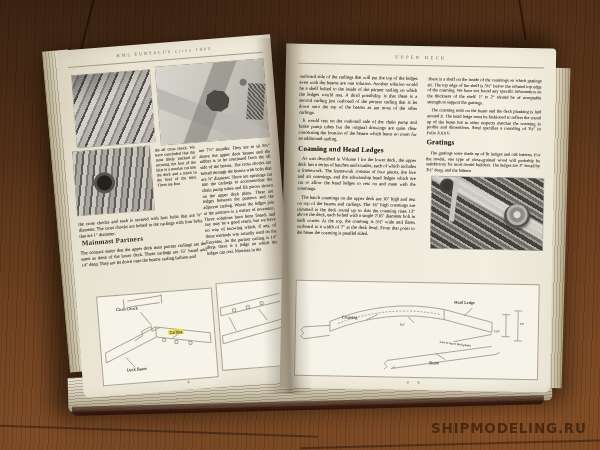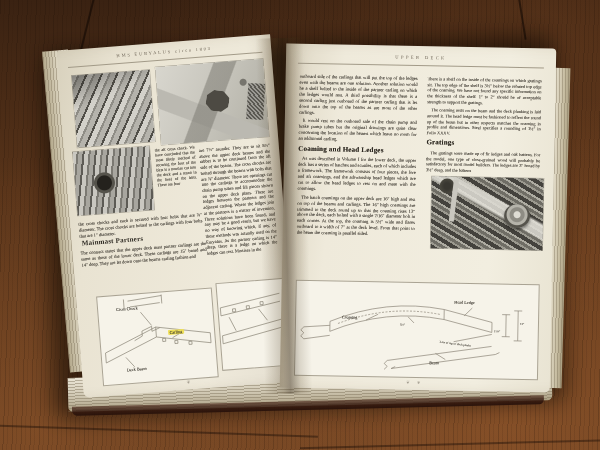--- a/index.html
+++ b/index.html
@@ -213,13 +213,14 @@
       <span class="lbl tiny" style="left:198px;top:45px;">11½″</span>
       <span class="lbl tiny" style="left:144px;top:58px;transform:rotate(6deg);">Line of top of deck planks</span>
       <span class="lbl" style="left:134px;top:77px;">Beam</span>
     </div>
 
     <div class="footermark" style="top:334px;">❦ ❦</div>
   </div>
 
   <div class="gutter"></div>
 
+  <div class="watermark">SHIPMODELING.RU</div>
 </div>
 
 </body></html>

